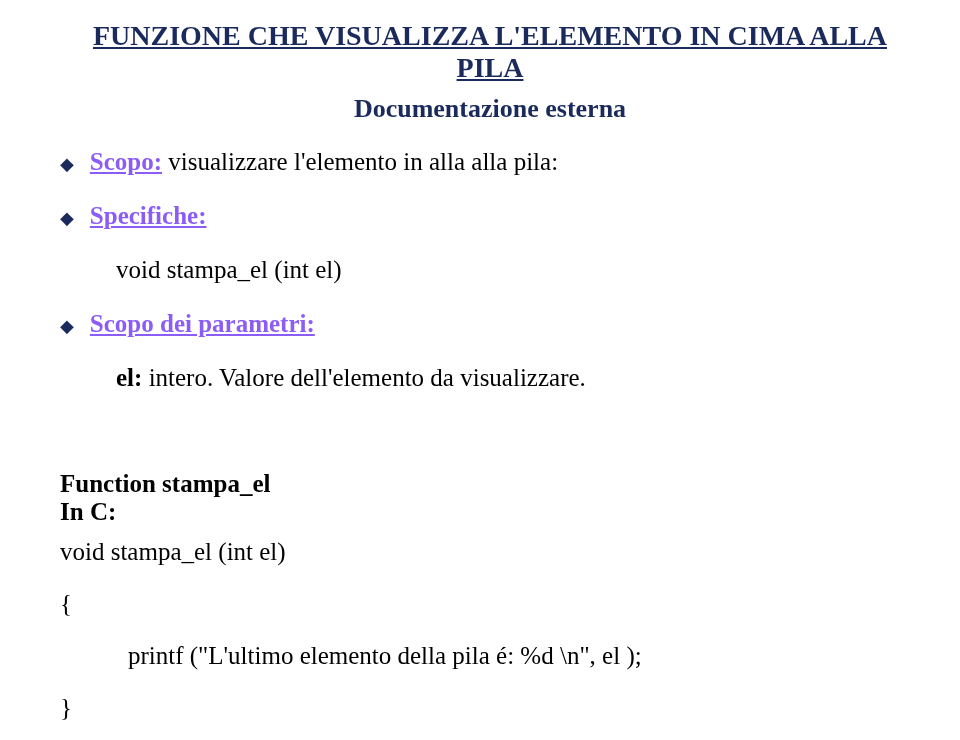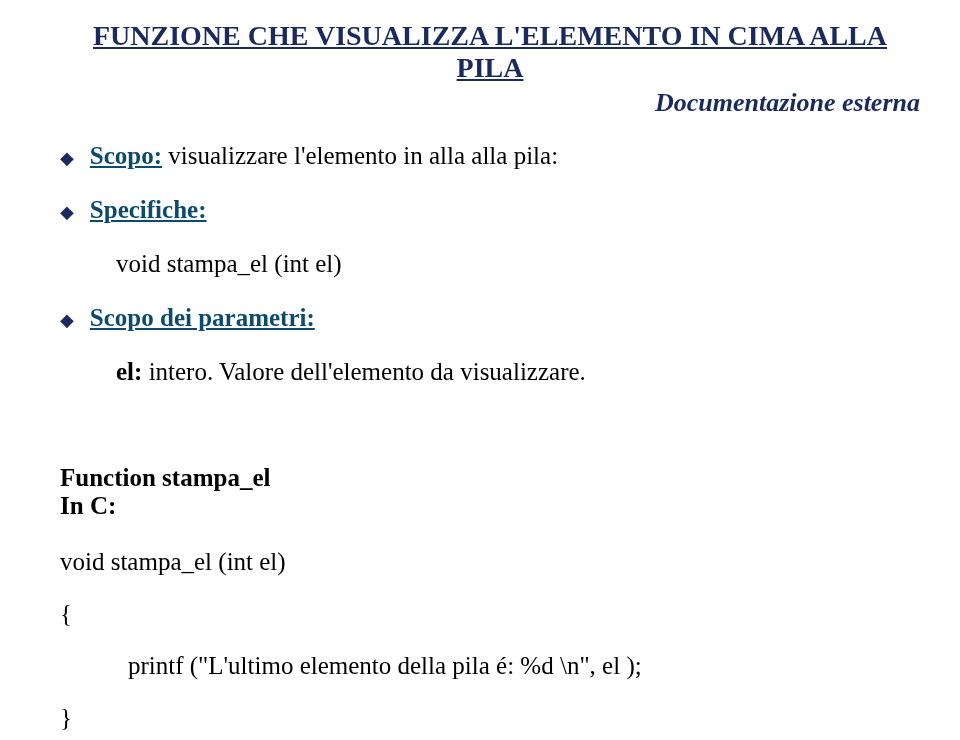--- a/index.html
+++ b/index.html
@@ -12,64 +12,63 @@
     font-size: 25px;
     color: #000;
     background: #fff;
   }
   .title {
     color: #1a2a5c;
     font-weight: bold;
     text-decoration: underline;
     text-align: center;
     font-size: 28px;
-    margin-bottom: 4px;
+    margin-bottom: 10px;
   }
   .subtitle {
     color: #1a2a5c;
     font-weight: bold;
-    text-align: right;
+    text-align: center;
     font-size: 26px;
     margin-bottom: 24px;
-    font-style: italic;
   }
   .bullet-row {
     display: flex;
     align-items: flex-start;
     margin-bottom: 26px;
   }
   .bullet-diamond {
     color: #1a2a5c;
     font-size: 18px;
     margin-right: 16px;
     margin-top: 5px;
     flex-shrink: 0;
   }
   .heading-label {
-    color: #0c4a6e;
+    color: #8b5cf6;
     font-weight: bold;
     text-decoration: underline;
   }
   .heading-text {
     color: #000;
     font-weight: normal;
   }
   .indent-text {
     margin-left: 56px;
     margin-bottom: 26px;
   }
   .param-line {
     margin-left: 56px;
     margin-bottom: 78px;
   }
   .bold {
     font-weight: bold;
   }
   .fn-block {
-    margin-bottom: 28px;
+    margin-bottom: 12px;
   }
   .fn-name {
     font-weight: bold;
   }
   .inc {
     font-weight: bold;
   }
   .code-line {
     margin-bottom: 24px;
   }

